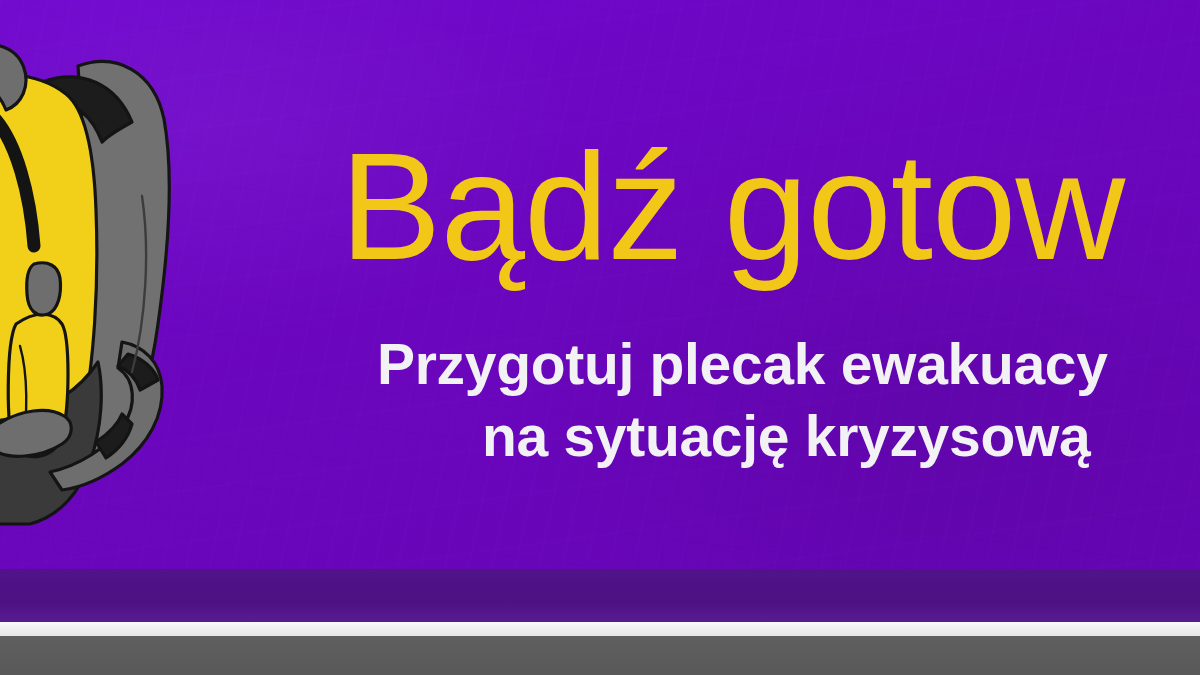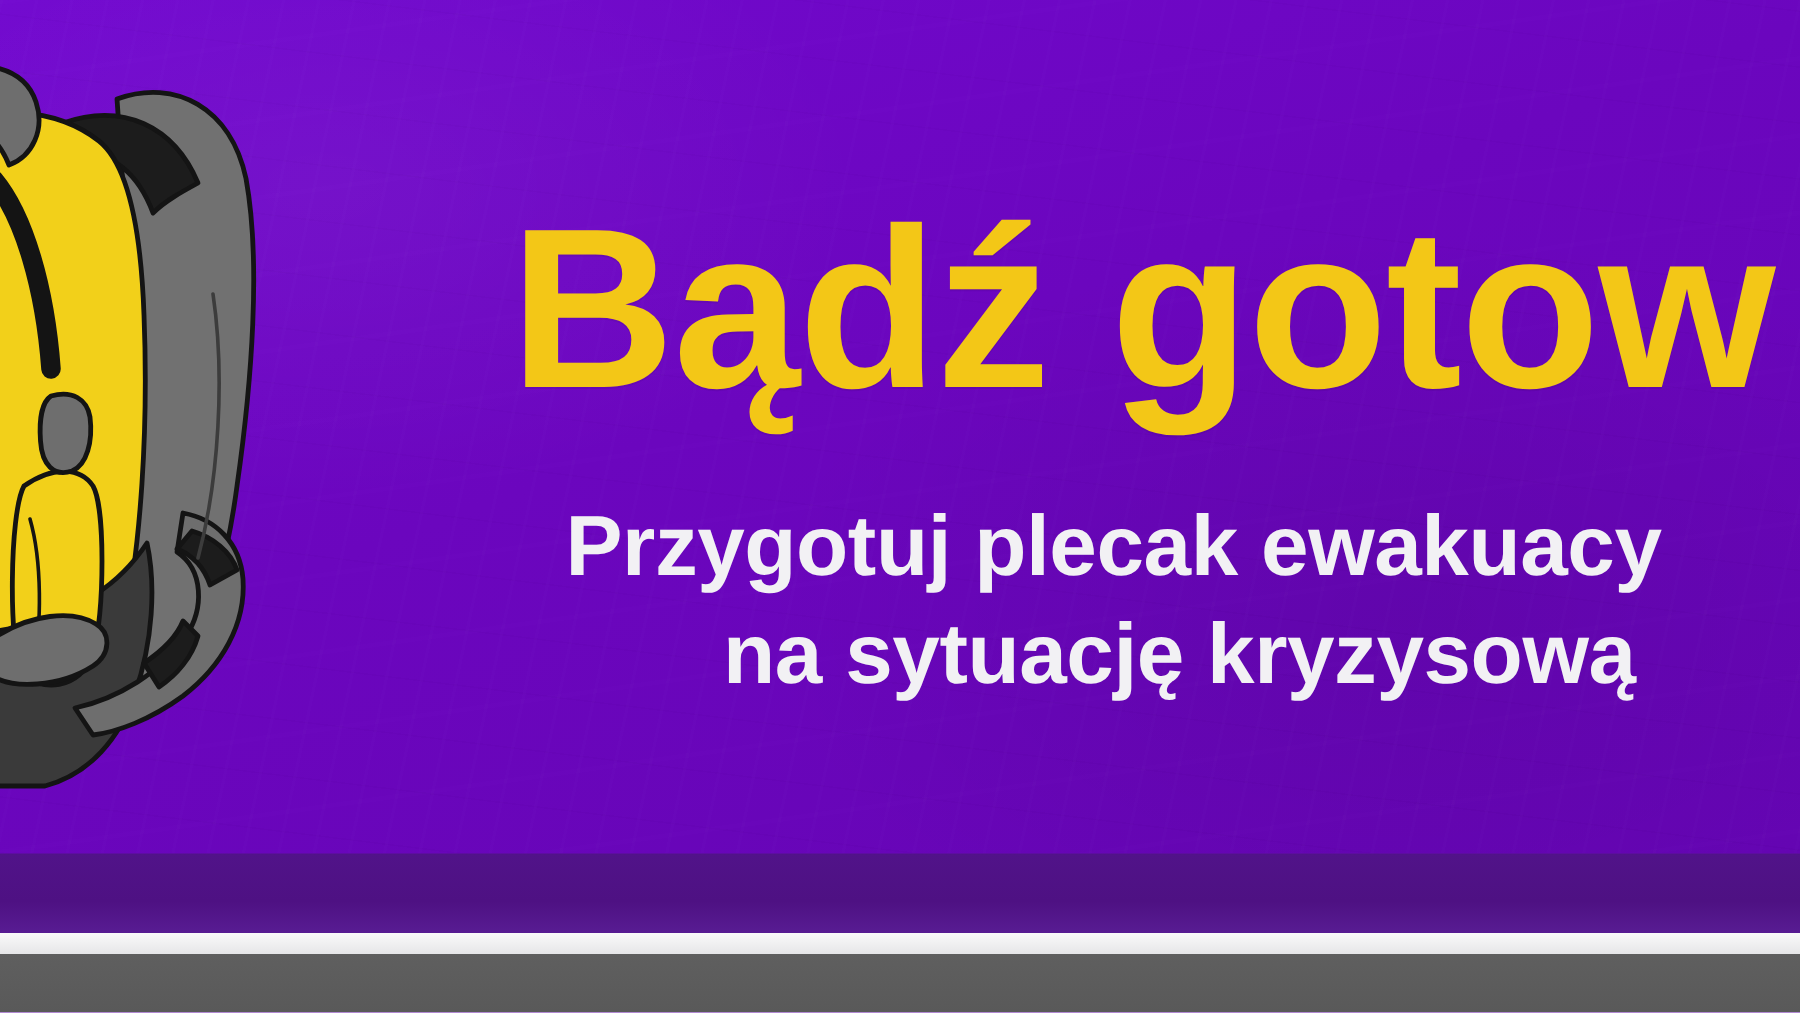--- a/index.html
+++ b/index.html
@@ -72,21 +72,21 @@
     height: 545px;
   }
   .backpack svg { display: block; }
 
   
   .headline {
     position: absolute;
     left: 340px;
     top: 130px;
     font-size: 152px;
-    font-weight: 700;
+    font-weight: 400;
     line-height: 1.0;
     color: #F3C717;
     white-space: nowrap;
     letter-spacing: -1px;
     text-shadow: 0 1px 0 rgba(0,0,0,0.06);
   }
   .subtitle {
     position: absolute;
     left: 340px;
     top: 328px;

